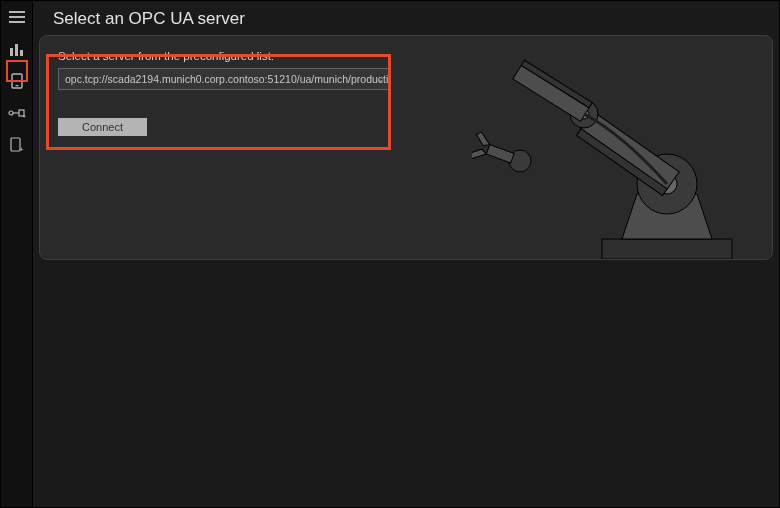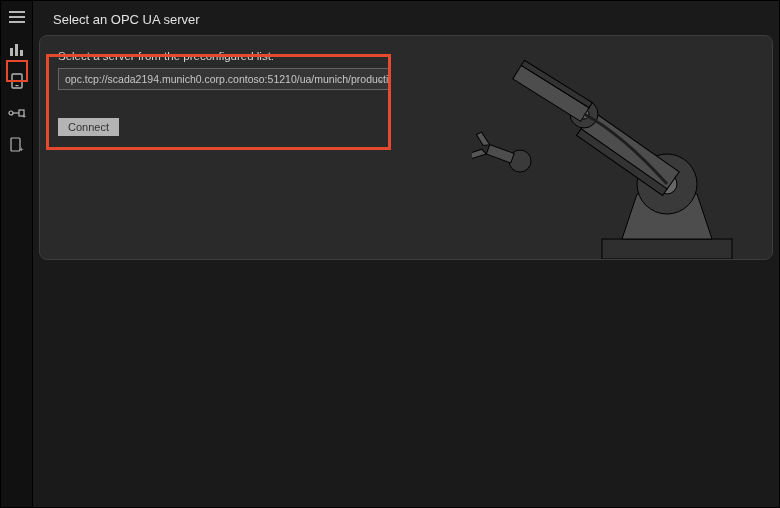--- a/index.html
+++ b/index.html
@@ -42,21 +42,21 @@
     flex-direction: column;
     padding: 4px 6px 6px 6px;
   }
   .header {
     height: 28px;
     display: flex;
     align-items: center;
   }
   .header .title {
     color: #e2e2e2;
-    font-size: 13px;
+    font-size: 17px;
     padding-left: 14px;
   }
   .panel {
     position: relative;
     flex: 0 0 auto;
     height: 225px;
     background: #2a2a2a;
     border: 1px solid #3d3d3d;
     border-radius: 8px;
     margin-top: 2px;
@@ -96,21 +96,21 @@
     color: #9a9a9a;
     font-size: 10px;
   }
   .connect-btn {
     display: inline-block;
     margin-top: 28px;
     background: #b4b4b4;
     color: #333;
     font-size: 11px;
     border: none;
-    padding: 3px 10px;
+    padding: 3px 24px;
     cursor: pointer;
   }
   .form-highlight {
     position: absolute;
     border: 3px solid #e64a2e;
     pointer-events: none;
   }
   
   .robot {
     position: absolute;

